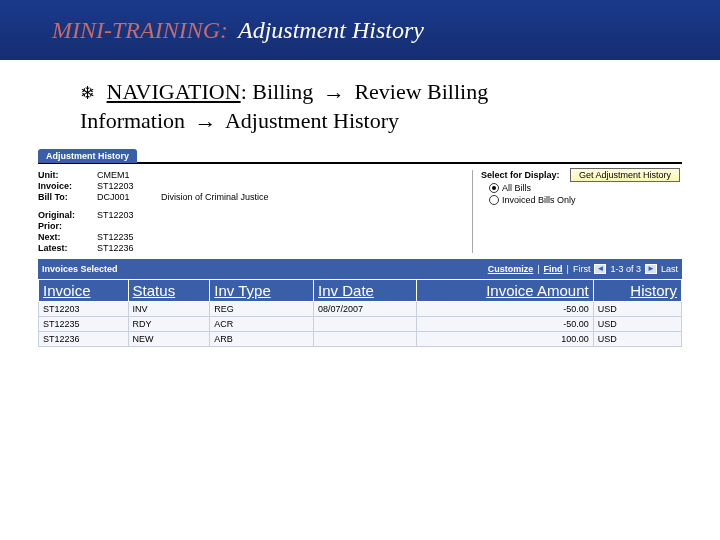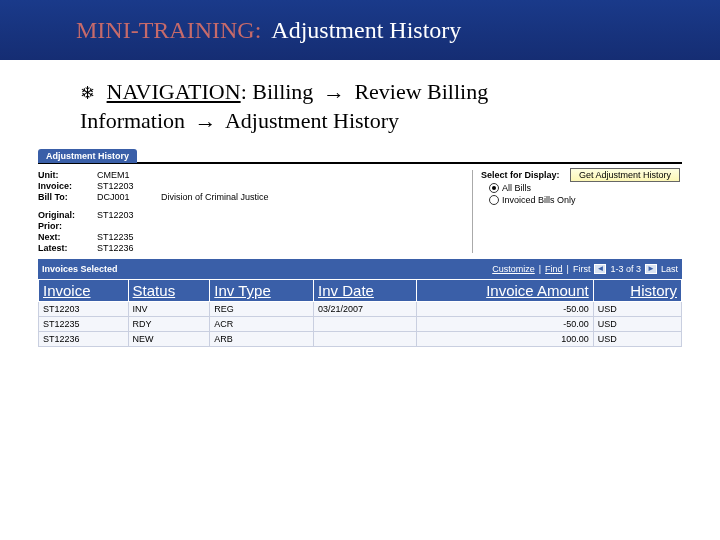--- a/index.html
+++ b/index.html
@@ -11,23 +11,24 @@
     font-family: Arial, Helvetica, sans-serif;
     font-size: 10px;
   }
   .banner {
     width: 720px;
     height: 60px;
     background: linear-gradient(#1a3a8a 0%, #152d73 100%);
     color: #fff;
     display: flex;
     align-items: center;
-    padding-left: 76px;
+    padding-left: 52px;
     font-size: 24px;
     font-family: "Times New Roman", serif;
+    font-style: italic;
   }
   .banner .prefix { color: #c66a6a; margin-right: 10px; }
   .nav-line {
     font-family: "Times New Roman", serif;
     font-size: 22px;
     color: #000;
     padding: 18px 40px 10px 80px;
     line-height: 1.3;
   }
   .bullet { font-size: 18px; vertical-align: middle; margin-right: 6px; }
@@ -107,21 +108,21 @@
     margin-top: 6px;
     height: 16px;
   }
   .bluebar .title { font-weight: bold; }
   .bluebar-right {
     margin-left: auto;
     display: flex;
     align-items: center;
     gap: 4px;
   }
-  .bluebar-right a { color: #fff; text-decoration: underline; cursor: pointer; }
+  .bluebar-right a { color: #fff; text-decoration: underline; cursor: pointer; font-weight: bold; }
   .pager-btn {
     width: 12px; height: 10px; background: #d8e2f2;
     border: 1px solid #fff;
     display: inline-flex; align-items: center; justify-content: center;
     color: #3a5fa8; font-size: 8px; line-height: 1;
     cursor: pointer;
   }
 
   table.grid {
     border-collapse: collapse;
@@ -253,21 +254,21 @@
         <th>Inv Date</th>
         <th class="amt">Invoice Amount</th>
         <th class="cur">History</th>
       </tr>
     </thead>
     <tbody>
       <tr>
         <td>ST12203</td>
         <td>INV</td>
         <td>REG</td>
-        <td>03/21/2007</td>
+        <td>08/07/2007</td>
         <td class="num">-50.00</td>
         <td>USD</td>
       </tr>
       <tr>
         <td>ST12235</td>
         <td>RDY</td>
         <td>ACR</td>
         <td></td>
         <td class="num">-50.00</td>
         <td>USD</td>

